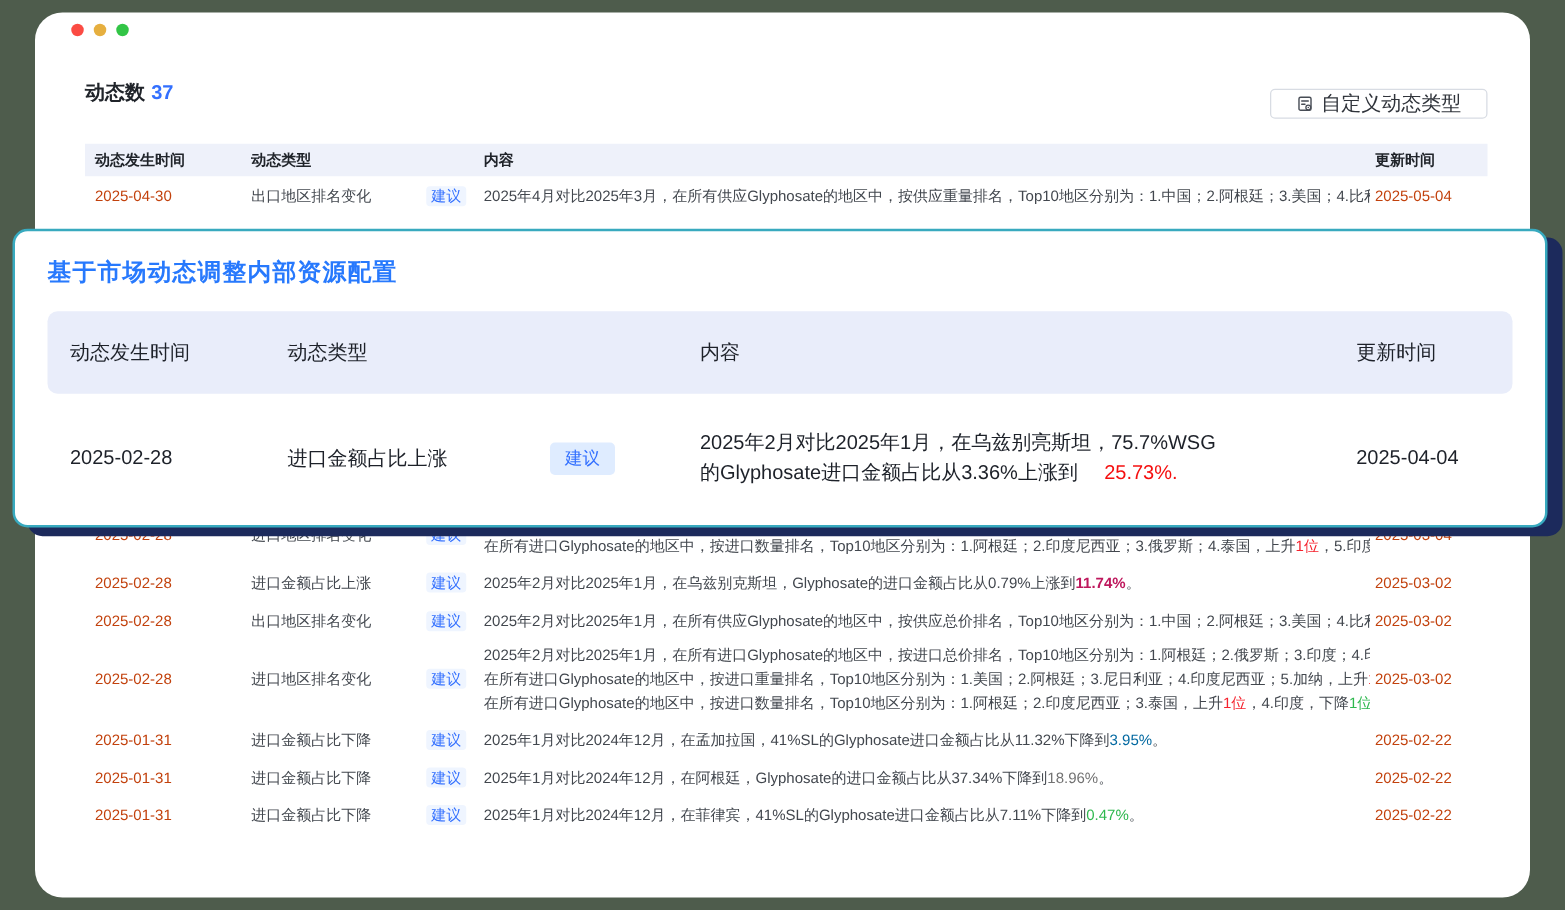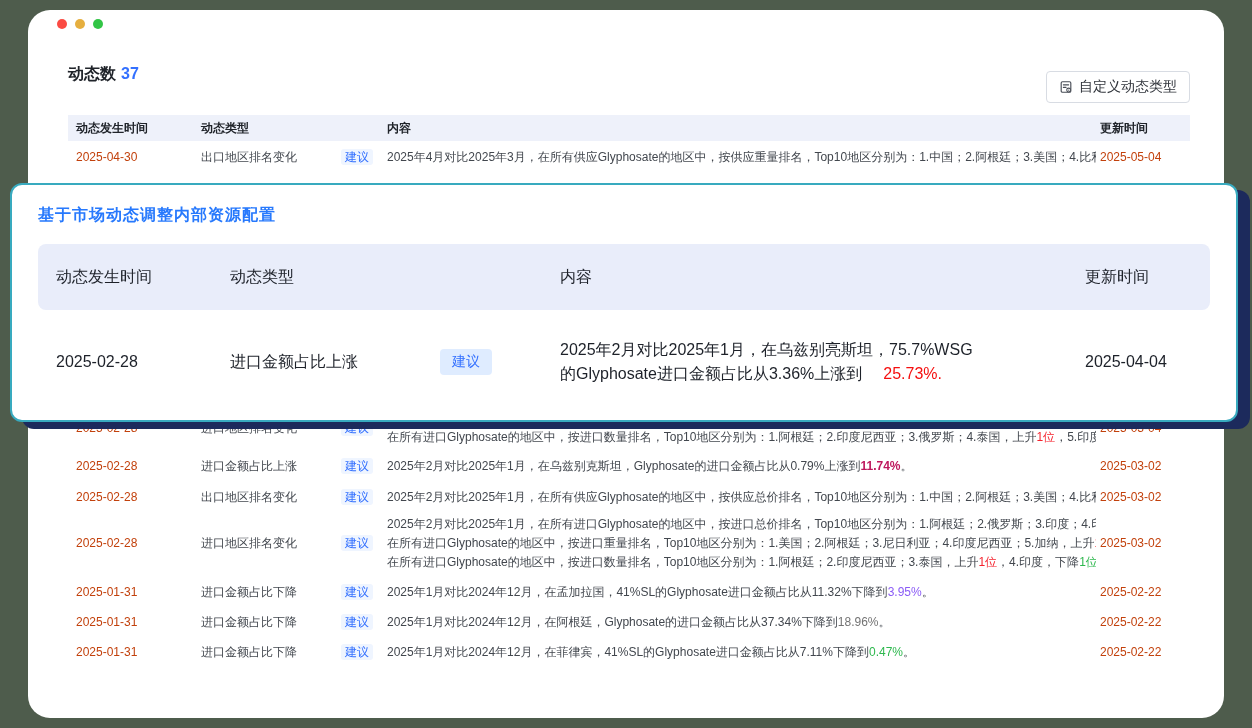--- a/index.html
+++ b/index.html
@@ -17,24 +17,24 @@
   .traffic{position:absolute;left:29px;top:9px;display:flex;gap:8px;}
   .dot{width:10px;height:10px;border-radius:50%;}
   .dot.red{background:#fb4b43;}
   .dot.yellow{background:#e6af3f;}
   .dot.green{background:#32c546;}
 
   .stats{position:absolute;left:40px;top:54px;font-size:16px;font-weight:bold;color:#20242a;}
   .stats .count{color:#3370ff;margin-left:5px;}
 
   .customize-btn{
-    position:absolute;right:34px;top:61px;height:32px;
-    display:flex;align-items:center;gap:6px;padding:0 12px;
+    position:absolute;right:34px;top:61px;height:24px;
+    display:flex;align-items:center;gap:6px;padding:0 20px;
     border:1px solid #d8dce3;border-radius:4px;background:#fff;
-    font-size:14px;color:#30343b;cursor:pointer;box-sizing:border-box;
+    font-size:16px;color:#30343b;cursor:pointer;box-sizing:border-box;
   }
   .customize-btn svg{display:block;}
 
   
   .thead,.trow{
     position:absolute;left:40px;width:1122px;
     display:grid;grid-template-columns:125px 140px 50px 713px 94px;
     align-items:center;box-sizing:border-box;
   }
   .thead{top:105px;height:26px;background:#eef1fa;font-size:12px;font-weight:bold;color:#20242a;}
@@ -56,21 +56,21 @@
   .trow.clipped{align-items:start;}
   .trow.clipped .c.content{margin-top:9px;}
 
   
   .overlay{
     position:absolute;left:10px;top:183px;width:1228px;height:239px;box-sizing:border-box;
     background:#ffffff;border:2px solid #38aabf;border-radius:12px;
     box-shadow:12px 7px 0 #1c2a5c;z-index:20;
   }
   .overlay-title{
-    margin:20px 0 0 26px;font-size:16px;font-weight:bold;color:#2779fd;letter-spacing:1px;
+    margin:20px 0 0 26px;font-size:19px;font-weight:bold;color:#2779fd;letter-spacing:1px;
   }
   .ov-head,.ov-row{
     margin-left:26px;width:1172px;box-sizing:border-box;
     display:grid;grid-template-columns:185px 210px 115px 520px 1fr;align-items:center;
   }
   .ov-head{margin-top:18px;height:66px;background:#e9edfa;border-radius:8px;
     font-size:16px;font-weight:500;color:#1d2129;}
   .ov-head .c1{padding-left:18px;}
   .ov-head .c2{padding-left:7px;}
   .ov-head .c4{padding-left:12px;}
@@ -179,21 +179,21 @@
     </div>
     <div class="c updated">2025-03-02</div>
   </div>
 
   <div class="trow" style="top:574px">
     <div class="c date">2025-01-31</div>
     <div class="c type">进口金额占比下降</div>
     <div class="c"><span class="badge-sm">建议</span></div>
     <div class="c content">
       <div class="line">
-        <span>2025年1月对比2024年12月，在孟加拉国，41%SL的Glyphosate进口金额占比从11.32%下降到</span><span style="color: #8b5cf6;">3.95%</span><span>。</span>
+        <span>2025年1月对比2024年12月，在孟加拉国，41%SL的Glyphosate进口金额占比从11.32%下降到</span><span style="color: #0369a1;">3.95%</span><span>。</span>
       </div>
     </div>
     <div class="c updated">2025-02-22</div>
   </div>
 
   <div class="trow" style="top:604px">
     <div class="c date">2025-01-31</div>
     <div class="c type">进口金额占比下降</div>
     <div class="c"><span class="badge-sm">建议</span></div>
     <div class="c content">

